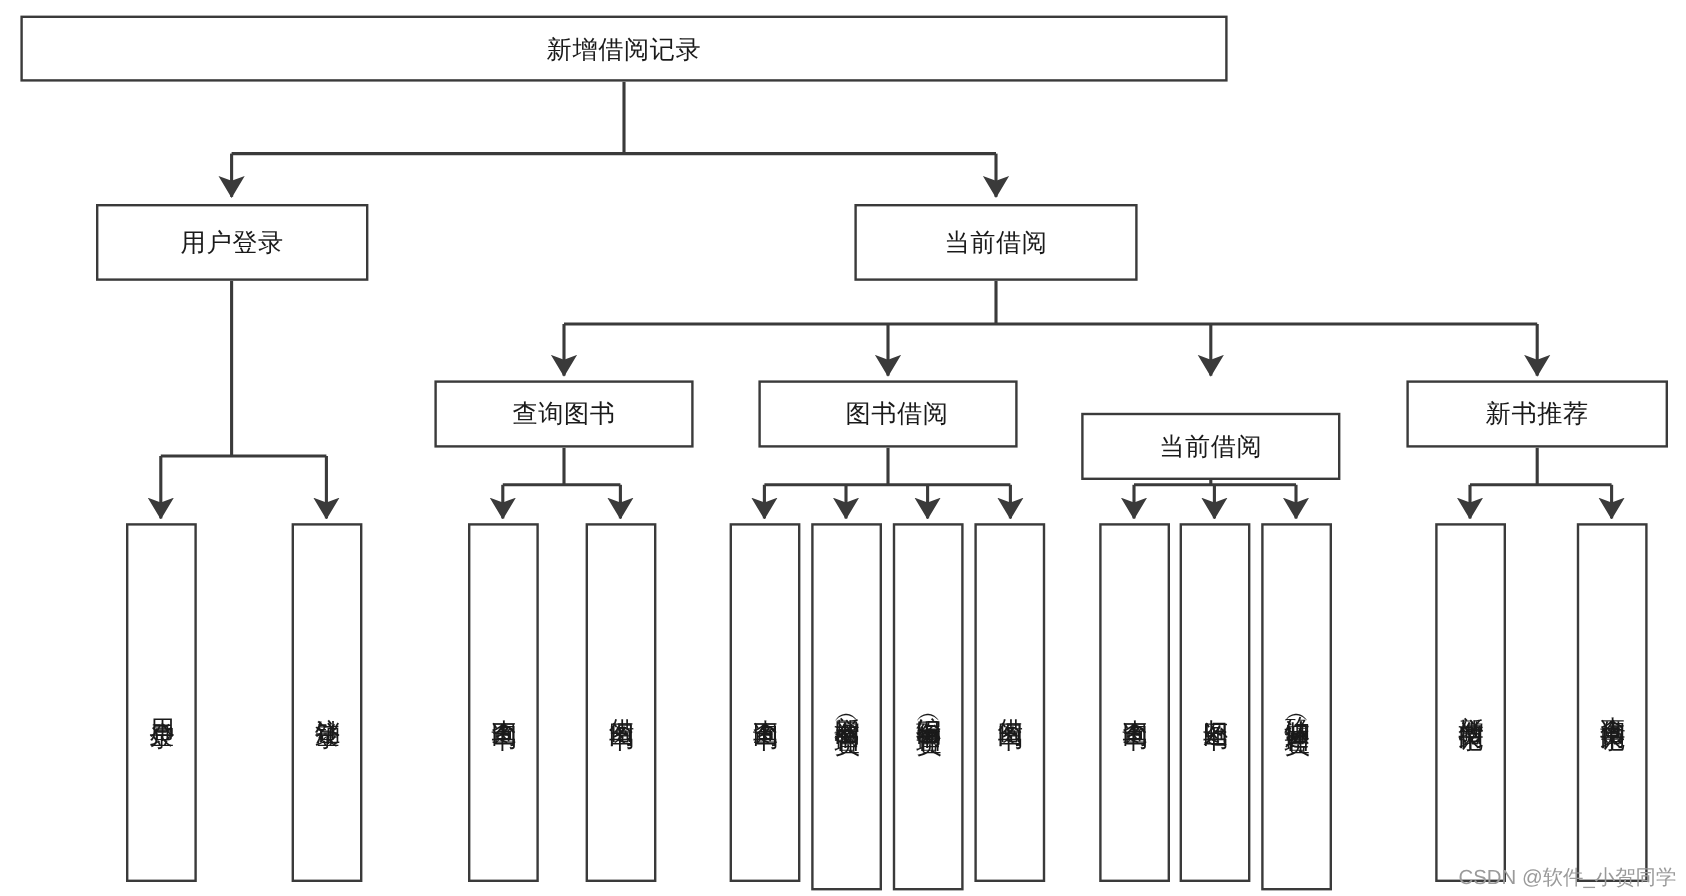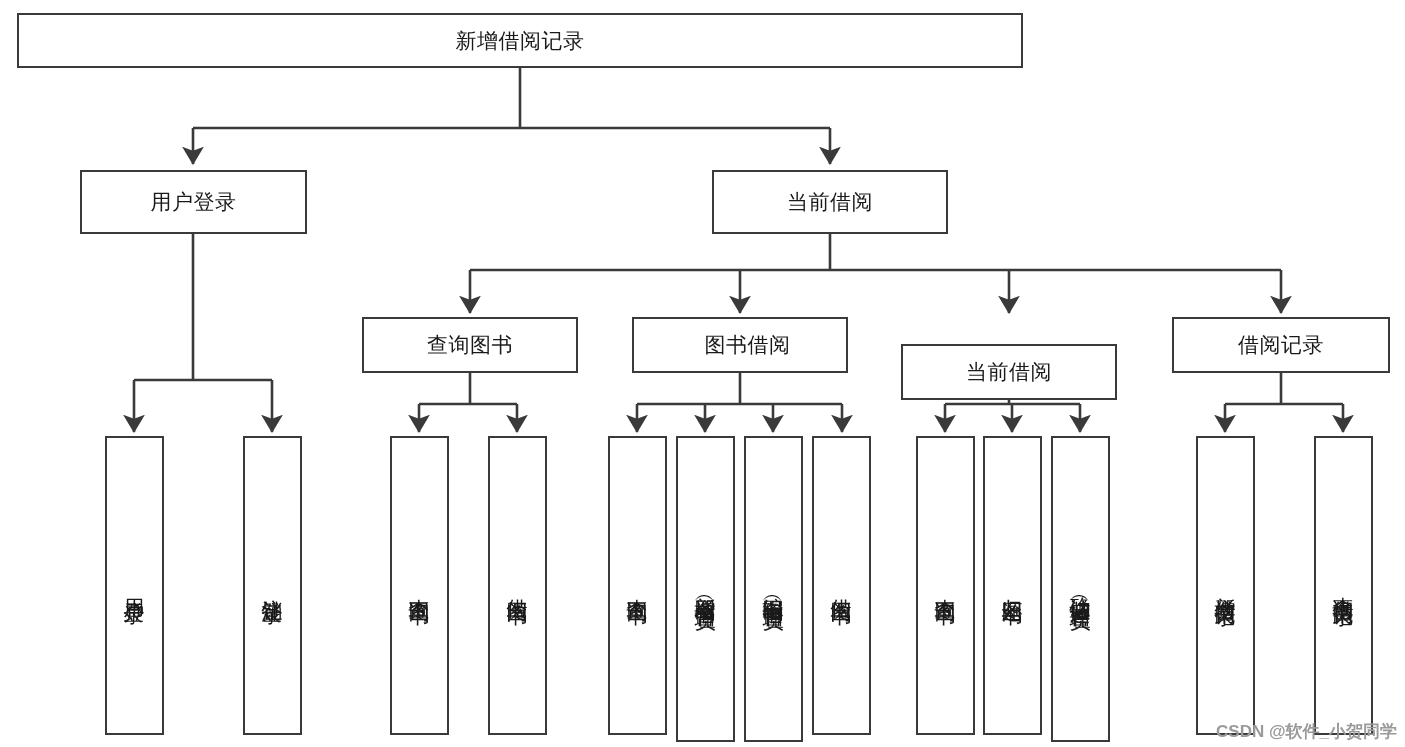--- a/index.html
+++ b/index.html
@@ -57,21 +57,20 @@
     text-orientation: upright;
   }
   #watermark {
     position: absolute;
     right: 8px;
     bottom: 4px;
     font-size: 17px;
     color: #9a9a9a;
     white-space: nowrap;
     pointer-events: none;
-    font-weight: bold;
   }
 </style>
 </head>
 <body>
 
 <div id="diagram-root">
 
   <svg id="diagram-svg" viewBox="0 0 1405 747">
     <defs>
       <marker id="arrow" viewBox="0 0 10 12" refX="9.5" refY="6" markerWidth="7" markerHeight="9" orient="auto-start-reverse">
@@ -148,21 +147,21 @@
   <div class="node-box horiz" style="left:362px; top:317px; width:216px; height:56px;">
     <span class="node-label">查询图书</span>
   </div>
   <div class="node-box horiz" style="left:632px; top:317px; width:216px; height:56px;padding-left:15px;">
     <span class="node-label">图书借阅</span>
   </div>
   <div class="node-box horiz" style="left:901px; top:317px; width:216px; height:56px;margin-top:27px;">
     <span class="node-label">当前借阅</span>
   </div>
   <div class="node-box horiz" style="left:1172px; top:317px; width:218px; height:56px;">
-    <span class="node-label">借阅记录</span>
+    <span class="node-label">新书推荐</span>
   </div>
 
   <div class="node-box vert" style="left:105px; top:436px; width:59px; height:299px;">
     <span class="node-label">用户登录</span>
   </div>
   <div class="node-box vert" style="left:243px; top:436px; width:59px; height:299px;">
     <span class="node-label">注销登录</span>
   </div>
 
   <div class="node-box vert" style="left:390px; top:436px; width:59px; height:299px;">

